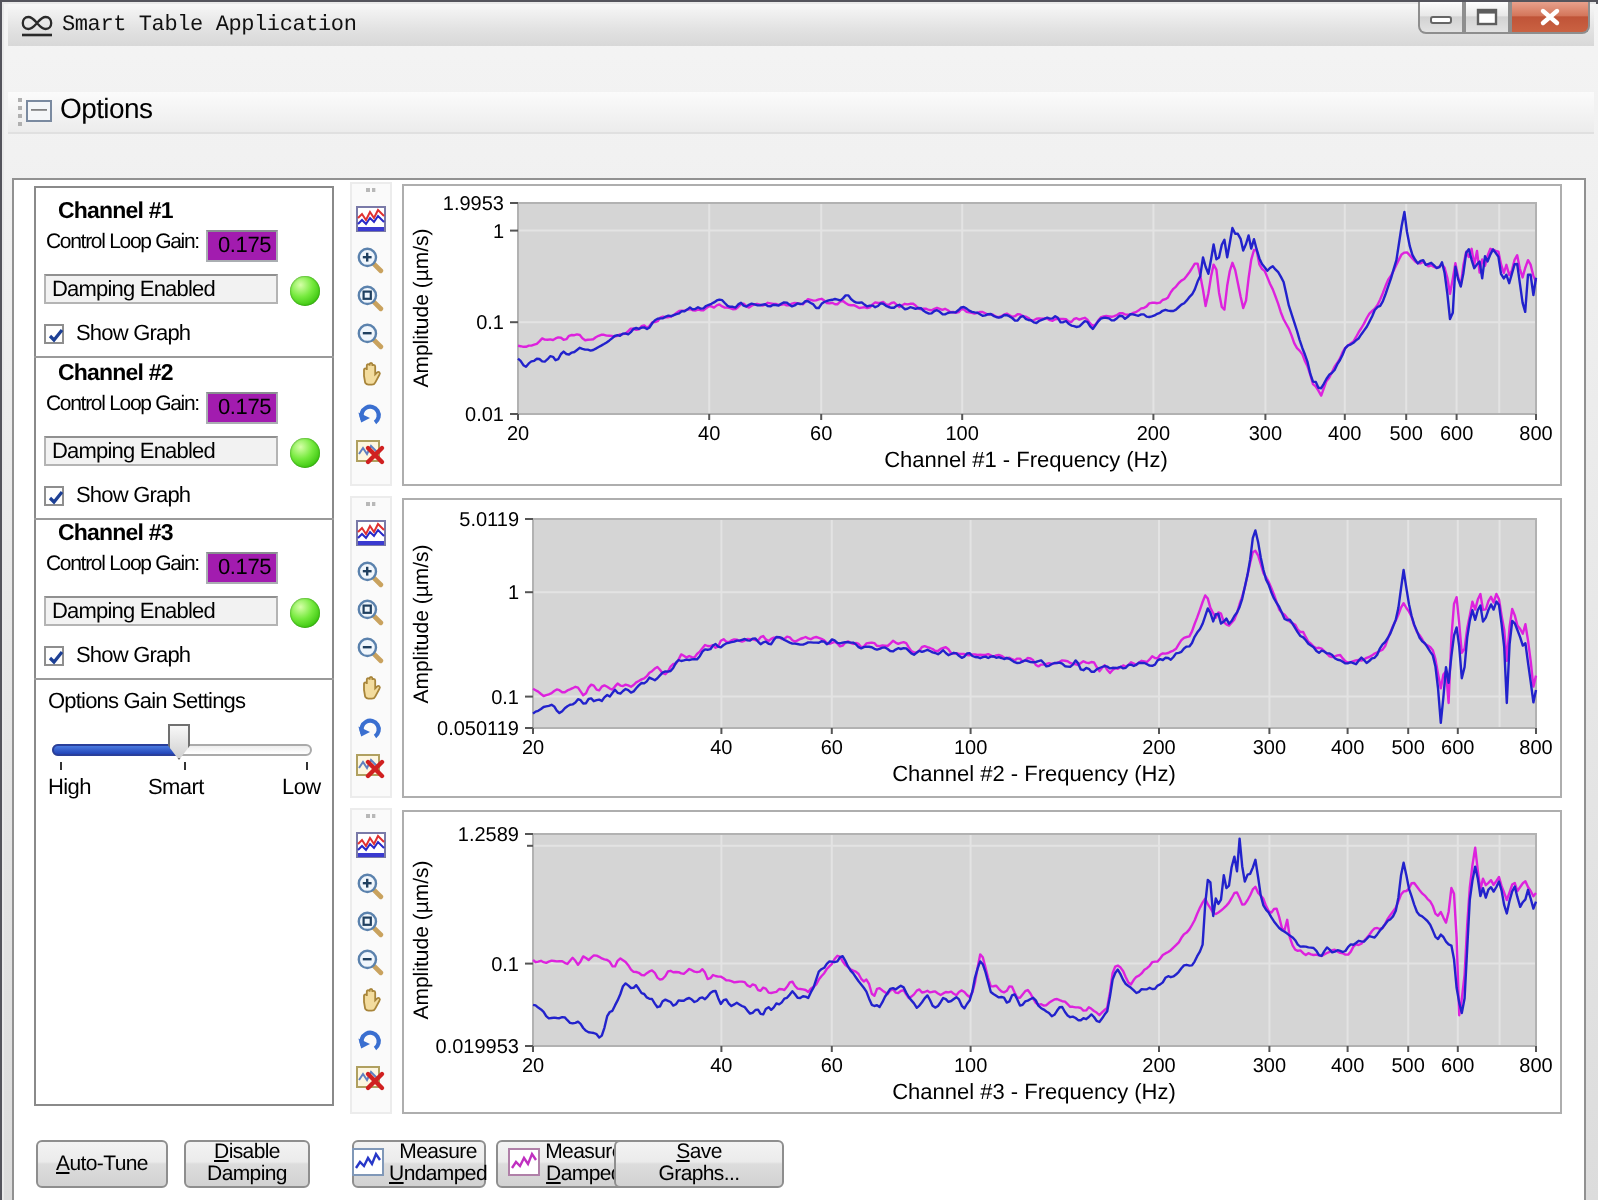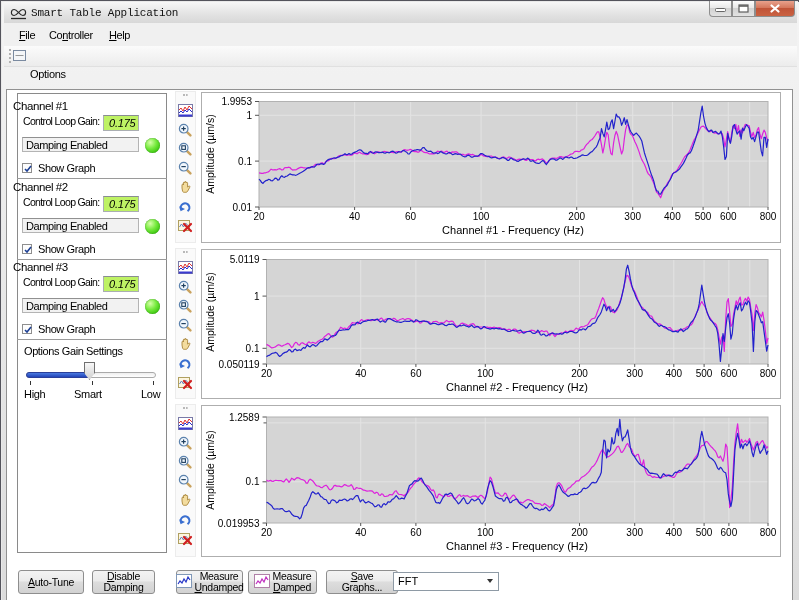--- a/index.html
+++ b/index.html
@@ -21,24 +21,24 @@
   background:linear-gradient(#fbfbfb,#ececec); border-bottom:1px solid #e0e0e0; }
 #tabs { position:absolute; left:3px; top:66px; width:793px; height:22px; }
 .tab { position:absolute; top:4px; height:18px; background:linear-gradient(#f2f2f2,#dcdcdc);
   border:1px solid #898989; border-bottom:none; border-radius:2px 2px 0 0;
   font-size:10.5px; letter-spacing:-0.5px; text-align:center; padding-top:3px; color:#000; white-space:nowrap; }
 .tab.active { top:0; height:22px; background:#fff; padding-top:5px; z-index:5; }
 #page { position:absolute; left:5px; top:88px; width:787px; height:512px; background:#fff;
   border:1px solid #919191; border-bottom:none; }
 #lpanel { position:absolute; left:16px; top:92px; width:150px; height:460px; background:#fff;
   border:1px solid #8a8a8a; }
-.chhdr { position:absolute; left:12px; font-size:11.5px; letter-spacing:-0.4px; font-weight:normal; color:#000; }
+.chhdr { position:absolute; left:28px; font-size:11.5px; letter-spacing:-0.4px; font-weight:bold; color:#000; }
 .chlbl { position:absolute; left:22px; font-size:10.5px; letter-spacing:-0.65px; color:#000; }
-.chbox { position:absolute; left:102px; width:36px; height:16px; background:#bef264;
-  border:1px solid #aaaeb2; border-top-color:#898d91; font-size:11px; letter-spacing:-0.2px; padding:1px 0 0 5px;font-style:italic; }
+.chbox { position:absolute; left:102px; width:36px; height:16px; background:#a21caf;
+  border:1px solid #aaaeb2; border-top-color:#898d91; font-size:11px; letter-spacing:-0.2px; padding:1px 0 0 5px; }
 .chdamp { position:absolute; left:21px; width:117px; height:15px; background:#f2f2f2;
   border:1px solid #b4b4b4; border-top-color:#909090; font-size:11px; letter-spacing:-0.4px; padding:1px 12px 0 3px; color:#000; }
 .led { position:absolute; left:144px; width:15px; height:15px; border-radius:50%;
   background:radial-gradient(circle at 35% 30%, #d6ffa8, #76ea3e 42%, #44cb16 72%, #2c9e0a);
   box-shadow:inset 0 0 1px #1f7a06; }
 .chk { position:absolute; left:21px; height:12px;text-align:right; }
 .cb { display:inline-block; width:10px; height:10px; background:#fdfdfd; border:1px solid #8e8e8e;
   vertical-align:middle; line-height:6px; padding:1px 0 0 1px; }
 .cbt { font-size:11px; letter-spacing:-0.4px; margin-left:6px; vertical-align:middle; }
 .sep { position:absolute; left:16px; width:150px; height:1px; background:#9a9a9a; }
@@ -76,29 +76,24 @@
 <div class="capbtn" id="bmin"><svg width="21" height="14" viewBox="0 0 21 14">
         <rect x="5.5" y="7.5" width="10" height="3" rx="1" fill="#fff" stroke="#666"></rect>
       </svg></div>
 <div class="capbtn" id="bmax"><svg width="21" height="14" viewBox="0 0 21 14">
         <rect x="6" y="4" width="9" height="7" fill="#fff" stroke="#5e5e5e" stroke-width="1.2"></rect>
         <line x1="6" y1="5" x2="15" y2="5" stroke="#5e5e5e" stroke-width="1.6"></line>
       </svg></div>
 <div class="capbtn" id="bclose"><svg width="38" height="15" viewBox="0 0 38 15">
         <path d="M15.5 4.5 L22.5 10.5 M22.5 4.5 L15.5 10.5" stroke="#fff" stroke-width="2.2" stroke-linecap="round"></path>
       </svg></div>
-<div id="menubar">
-      <span style="left:15px"><u>F</u>ile</span>
-      <span style="left:45px">Co<u>n</u>troller</span>
-      <span style="left:105px"><u>H</u>elp</span>
-    </div>
 <div id="toolbar">
   <div style="position:absolute;left:5px;top:3px;height:14px;border-left:2px dotted #b0b0b0"></div>
   <div style="position:absolute;left:9px;top:4px;width:13px;height:11px;border:1px solid #7a8aa0;background:#f4f6f8;font-size:8px;line-height:8px;text-align:center;color:#333">—</div>
-  <span style="position:absolute;left:26px;top:22px;font-size:11px;letter-spacing:-0.3px">Options</span>
+  <span style="position:absolute;left:26px;top:0;font-size:14px;letter-spacing:-0.3px">Options</span>
 </div>
 <div id="page"></div>
 <div id="lpanel"></div>
 
 <div class="chhdr" style="top:99px">Channel #1</div>
 <div class="chlbl" style="top:114px">Control Loop Gain:</div>
 <div class="chbox" style="top:114px">0.175</div>
 <div class="chdamp" style="top:136px">Damping Enabled</div>
 <div class="led" style="top:136.5px"></div>
 <div class="chk" style="top:157px"><span class="cb"><svg width="8" height="8" viewBox="0 0 8 8">
@@ -400,16 +395,15 @@
         </svg></span>
       <span>Measure<br><u>U</u>ndamped</span>
     </div>
 <div class="btn" style="left:247px;width:69px">
       <span style="margin-right:3px"><svg width="16" height="14" viewBox="0 0 16 14">
           <rect x="0.5" y="0.5" width="15" height="13" fill="#fff" stroke="#b080a8"></rect>
           <polyline points="2,10 4,7 6,9 8,5 10,8 12,3 14,6" fill="none" stroke="#c030c0" stroke-width="1.2"></polyline>
         </svg></span>
       <span>Measure<br><u>D</u>amped</span>
     </div>
-<div class="btn" style="left:325px;width:72px">
+<div class="btn" style="left:306px;width:85px">
       <span><u>S</u>ave<br>Graphs...</span>
     </div>
-<div id="combo">FFT<span class="arr"></span></div>
 </div>
 </body></html>

